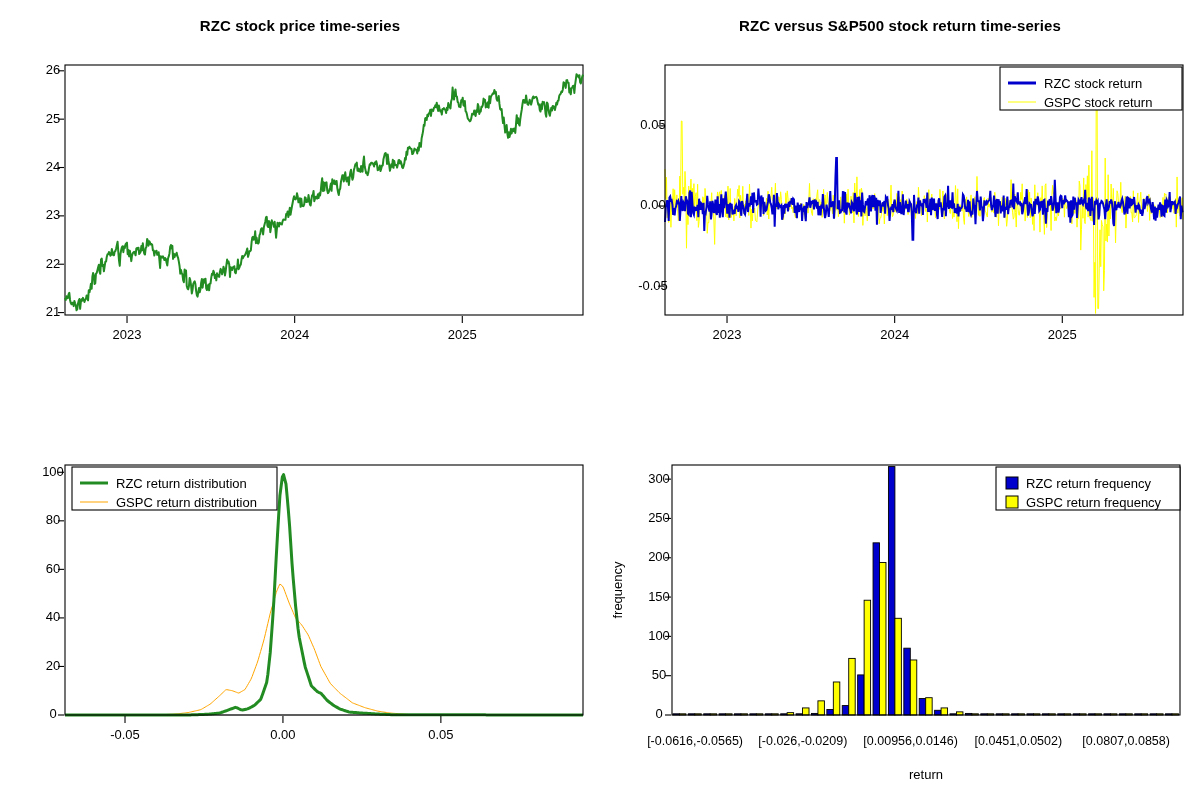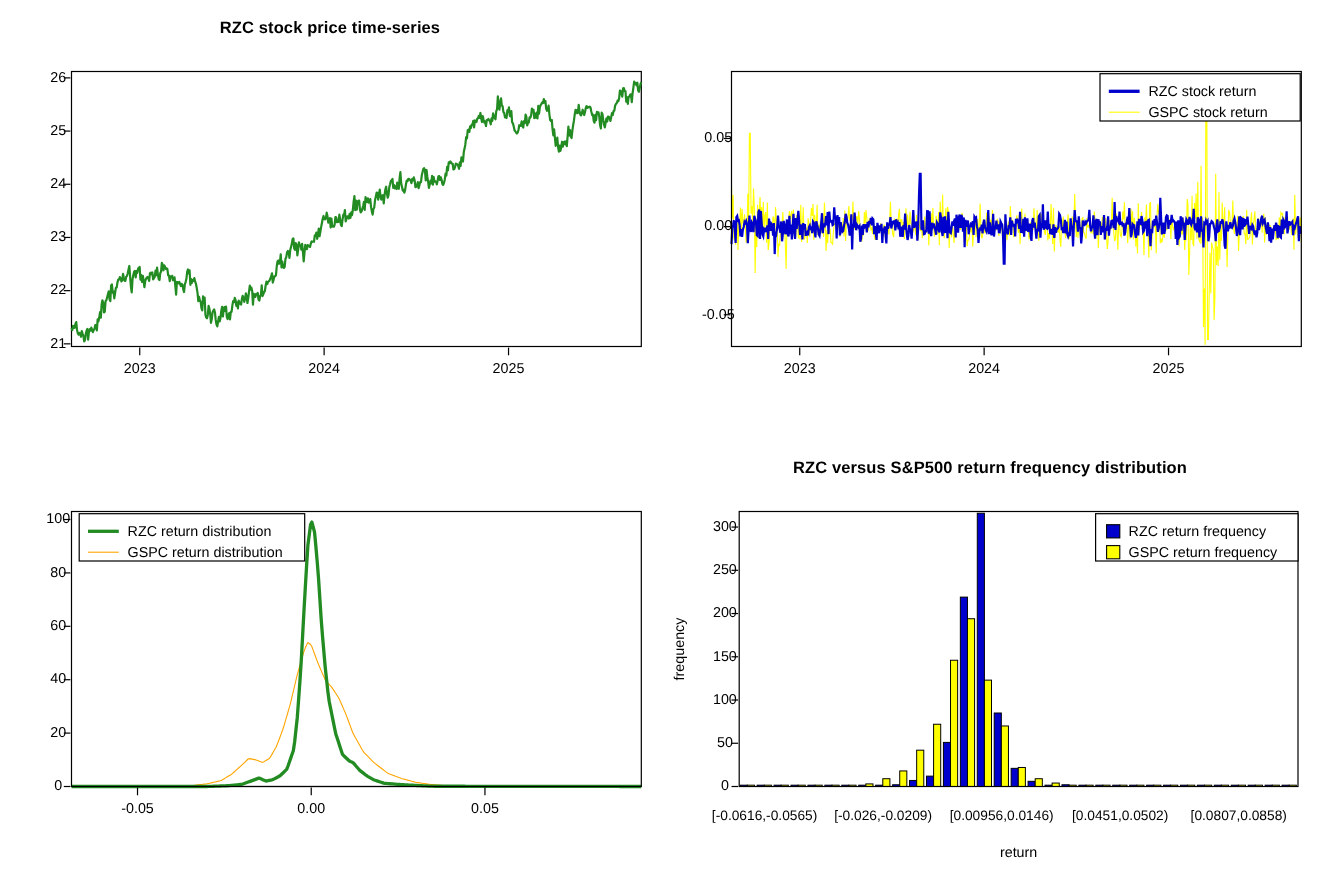--- a/index.html
+++ b/index.html
@@ -47,20 +47,21 @@
         <text x="127.02588996762088" y="339" class="xtick" text-anchor="middle">2023</text>
         <line x1="294.6634304206998" y1="316" x2="294.6634304206998" y2="323" stroke="#000" stroke-width="1.1"></line>
         <text x="294.6634304206998" y="339" class="xtick" text-anchor="middle">2024</text>
         <line x1="462.3009708737786" y1="316" x2="462.3009708737786" y2="323" stroke="#000" stroke-width="1.1"></line>
         <text x="462.3009708737786" y="339" class="xtick" text-anchor="middle">2025</text>
         <path d="M65.00,298.00 L65.72,300.02 L66.44,296.20 L67.16,298.17 L67.88,297.95 L68.60,294.23 L69.32,292.81 L70.04,299.92 L70.76,302.89 L71.48,304.28 L72.20,302.69 L72.92,302.98 L73.65,306.13 L74.37,300.92 L75.09,303.24 L75.81,305.25 L76.53,310.31 L77.25,309.25 L77.97,303.71 L78.69,300.72 L79.41,299.02 L80.13,308.85 L80.85,301.97 L81.57,299.31 L82.29,300.62 L83.01,297.85 L83.73,299.67 L84.45,302.02 L85.17,299.99 L85.89,299.02 L86.61,295.52 L87.33,295.77 L88.05,300.36 L88.77,290.37 L89.50,292.18 L90.22,288.70 L90.94,283.74 L91.66,288.74 L92.38,276.73 L93.10,273.03 L93.82,275.13 L94.54,284.04 L95.26,283.38 L95.98,273.62 L96.70,272.95 L97.42,270.20 L98.14,267.31 L98.86,264.78 L99.58,271.84 L100.30,273.81 L101.02,259.65 L101.74,258.52 L102.46,265.93 L103.18,264.89 L103.90,271.27 L104.62,266.55 L105.34,261.72 L106.07,261.55 L106.79,256.69 L107.51,254.17 L108.23,254.24 L108.95,251.93 L109.67,253.04 L110.39,255.78 L111.11,254.79 L111.83,249.01 L112.55,252.34 L113.27,255.32 L113.99,255.34 L114.71,251.60 L115.43,250.95 L116.15,248.47 L116.87,244.88 L117.59,241.80 L118.31,251.88 L119.03,260.69 L119.75,265.74 L120.47,253.97 L121.19,249.96 L121.92,247.06 L122.64,246.22 L123.36,252.24 L124.08,246.49 L124.80,248.10 L125.52,244.33 L126.24,243.40 L126.96,242.67 L127.68,254.29 L128.40,250.02 L129.12,256.29 L129.84,250.71 L130.56,255.15 L131.28,261.13 L132.00,255.60 L132.72,253.44 L133.44,252.42 L134.16,251.77 L134.88,253.08 L135.60,255.33 L136.32,248.51 L137.04,247.92 L137.76,249.43 L138.49,247.67 L139.21,254.05 L139.93,252.91 L140.65,251.79 L141.37,245.95 L142.09,250.23 L142.81,243.30 L143.53,249.62 L144.25,253.63 L144.97,254.55 L145.69,248.22 L146.41,246.96 L147.13,238.97 L147.85,240.72 L148.57,245.71 L149.29,241.25 L150.01,242.59 L150.73,244.52 L151.45,243.95 L152.17,244.62 L152.89,250.31 L153.61,250.56 L154.34,255.60 L155.06,251.26 L155.78,252.17 L156.50,250.72 L157.22,254.72 L157.94,254.54 L158.66,252.17 L159.38,259.58 L160.10,267.96 L160.82,256.18 L161.54,256.74 L162.26,257.58 L162.98,256.27 L163.70,258.03 L164.42,260.06 L165.14,258.00 L165.86,258.95 L166.58,262.83 L167.30,265.51 L168.02,258.54 L168.74,256.43 L169.46,253.44 L170.18,246.95 L170.91,244.98 L171.63,248.56 L172.35,245.85 L173.07,258.91 L173.79,253.78 L174.51,257.13 L175.23,254.38 L175.95,255.23 L176.67,252.82 L177.39,256.10 L178.11,257.95 L178.83,261.65 L179.55,265.97 L180.27,273.67 L180.99,269.87 L181.71,273.24 L182.43,274.35 L183.15,280.09 L183.87,282.18 L184.59,269.44 L185.31,275.38 L186.03,270.61 L186.76,286.02 L187.48,288.60 L188.20,289.32 L188.92,286.26 L189.64,278.09 L190.36,280.62 L191.08,285.33 L191.80,293.51 L192.52,290.11 L193.24,283.83 L193.96,282.37 L194.68,281.26 L195.40,284.02 L196.12,290.87 L196.84,295.13 L197.56,296.71 L198.28,292.24 L199.00,288.04 L199.72,292.19 L200.44,289.27 L201.16,282.63 L201.88,279.01 L202.61,287.74 L203.33,281.78 L204.05,279.15 L204.77,282.65 L205.49,278.67 L206.21,288.33 L206.93,290.08 L207.65,286.39 L208.37,284.60 L209.09,290.27 L209.81,283.78 L210.53,283.57 L211.25,277.66 L211.97,273.71 L212.69,274.66 L213.41,270.79 L214.13,272.72 L214.85,278.08 L215.57,274.97 L216.29,280.37 L217.01,273.30 L217.73,276.17 L218.45,275.13 L219.18,276.85 L219.90,271.70 L220.62,268.89 L221.34,270.95 L222.06,274.37 L222.78,271.49 L223.50,266.72 L224.22,269.37 L224.94,275.46 L225.66,271.24 L226.38,265.06 L227.10,259.61 L227.82,263.27 L228.54,261.49 L229.26,264.45 L229.98,276.97 L230.70,267.16 L231.42,267.78 L232.14,269.94 L232.86,267.25 L233.58,267.71 L234.30,266.24 L235.03,272.35 L235.75,273.27 L236.47,269.11 L237.19,268.19 L237.91,259.50 L238.63,269.14 L239.35,267.63 L240.07,265.50 L240.79,264.70 L241.51,259.53 L242.23,256.06 L242.95,258.22 L243.67,256.30 L244.39,255.64 L245.11,254.89 L245.83,253.24 L246.55,251.05 L247.27,248.45 L247.99,256.85 L248.71,254.42 L249.43,251.23 L250.15,251.13 L250.87,250.25 L251.60,242.06 L252.32,237.50 L253.04,236.84 L253.76,239.78 L254.48,238.44 L255.20,231.23 L255.92,243.15 L256.64,237.78 L257.36,242.95 L258.08,243.57 L258.80,242.62 L259.52,235.14 L260.24,233.76 L260.96,229.38 L261.68,228.19 L262.40,229.18 L263.12,234.48 L263.84,227.28 L264.56,224.51 L265.28,221.71 L266.00,217.36 L266.72,216.78 L267.45,225.80 L268.17,227.06 L268.89,221.02 L269.61,222.46 L270.33,232.19 L271.05,227.05 L271.77,220.23 L272.49,223.09 L273.21,223.05 L273.93,226.88 L274.65,221.76 L275.37,228.76 L276.09,237.63 L276.81,229.63 L277.53,222.66 L278.25,223.35 L278.97,226.53 L279.69,222.72 L280.41,223.36 L281.13,224.04 L281.85,224.50 L282.57,221.39 L283.29,219.48 L284.02,219.81 L284.74,219.65 L285.46,219.76 L286.18,213.97 L286.90,214.41 L287.62,211.47 L288.34,217.10 L289.06,213.59 L289.78,207.76 L290.50,214.72 L291.22,210.69 L291.94,206.47 L292.66,202.74 L293.38,198.83 L294.10,196.31 L294.82,199.12 L295.54,199.47 L296.26,198.47 L296.98,193.31 L297.70,196.44 L298.42,202.31 L299.14,200.55 L299.87,198.23 L300.59,206.84 L301.31,198.69 L302.03,205.86 L302.75,205.97 L303.47,206.14 L304.19,204.44 L304.91,197.27 L305.63,197.74 L306.35,202.05 L307.07,200.25 L307.79,201.60 L308.51,195.07 L309.23,199.56 L309.95,204.67 L310.67,205.50 L311.39,199.60 L312.11,195.19 L312.83,195.38 L313.55,190.94 L314.27,201.27 L314.99,198.84 L315.71,196.66 L316.44,196.64 L317.16,198.65 L317.88,194.37 L318.60,198.10 L319.32,193.14 L320.04,195.56 L320.76,190.92 L321.48,183.33 L322.20,178.25 L322.92,191.06 L323.64,182.27 L324.36,190.50 L325.08,183.09 L325.80,182.61 L326.52,182.33 L327.24,190.58 L327.96,193.13 L328.68,192.17 L329.40,189.65 L330.12,187.30 L330.84,183.61 L331.56,190.87 L332.29,179.25 L333.01,181.38 L333.73,183.72 L334.45,180.39 L335.17,184.19 L335.89,183.61 L336.61,181.02 L337.33,188.30 L338.05,192.28 L338.77,195.08 L339.49,189.95 L340.21,188.65 L340.93,182.08 L341.65,178.77 L342.37,175.16 L343.09,175.23 L343.81,181.41 L344.53,176.36 L345.25,172.35 L345.97,178.87 L346.69,181.49 L347.41,177.83 L348.13,177.31 L348.86,184.95 L349.58,177.74 L350.30,172.35 L351.02,169.76 L351.74,175.75 L352.46,179.72 L353.18,177.41 L353.90,170.11 L354.62,167.45 L355.34,164.44 L356.06,163.93 L356.78,162.67 L357.50,170.72 L358.22,168.34 L358.94,171.14 L359.66,169.39 L360.38,171.86 L361.10,166.04 L361.82,171.35 L362.54,171.68 L363.26,162.21 L363.98,156.53 L364.71,166.56 L365.43,169.71 L366.15,173.32 L366.87,172.57 L367.59,175.12 L368.31,172.65 L369.03,167.75 L369.75,164.14 L370.47,164.60 L371.19,162.64 L371.91,162.73 L372.63,163.22 L373.35,164.44 L374.07,166.52 L374.79,162.58 L375.51,164.00 L376.23,161.28 L376.95,164.06 L377.67,170.20 L378.39,169.84 L379.11,168.53 L379.83,165.59 L380.55,171.02 L381.28,168.48 L382.00,165.55 L382.72,165.51 L383.44,159.28 L384.16,156.42 L384.88,153.47 L385.60,152.95 L386.32,155.16 L387.04,163.93 L387.76,154.52 L388.48,160.68 L389.20,165.09 L389.92,170.81 L390.64,167.64 L391.36,164.24 L392.08,166.73 L392.80,159.80 L393.52,167.82 L394.24,160.92 L394.96,165.04 L395.68,164.92 L396.40,165.06 L397.13,167.62 L397.85,164.28 L398.57,160.25 L399.29,160.04 L400.01,163.55 L400.73,161.22 L401.45,163.47 L402.17,167.34 L402.89,168.08 L403.61,166.11 L404.33,163.32 L405.05,157.92 L405.77,159.64 L406.49,151.64 L407.21,154.81 L407.93,147.65 L408.65,148.60 L409.37,146.75 L410.09,147.73 L410.81,148.79 L411.53,148.88 L412.25,154.08 L412.97,153.67 L413.70,151.65 L414.42,148.64 L415.14,149.52 L415.86,149.51 L416.58,150.83 L417.30,153.47 L418.02,147.57 L418.74,150.73 L419.46,142.96 L420.18,145.51 L420.90,146.81 L421.62,138.26 L422.34,135.07 L423.06,131.10 L423.78,124.75 L424.50,125.70 L425.22,118.38 L425.94,117.94 L426.66,119.99 L427.38,114.82 L428.10,116.31 L428.82,113.45 L429.55,113.04 L430.27,109.83 L430.99,115.90 L431.71,109.52 L432.43,110.08 L433.15,110.93 L433.87,107.90 L434.59,107.46 L435.31,105.29 L436.03,107.22 L436.75,102.71 L437.47,107.67 L438.19,110.94 L438.91,105.60 L439.63,108.95 L440.35,111.50 L441.07,110.44 L441.79,114.54 L442.51,109.10 L443.23,109.29 L443.95,108.15 L444.67,109.39 L445.39,109.80 L446.12,113.07 L446.84,107.68 L447.56,109.98 L448.28,103.07 L449.00,105.58 L449.72,107.31 L450.44,108.40 L451.16,101.07 L451.88,99.22 L452.60,87.56 L453.32,95.71 L454.04,99.63 L454.76,93.28 L455.48,89.40 L456.20,96.05 L456.92,96.51 L457.64,101.95 L458.36,102.60 L459.08,106.71 L459.80,106.67 L460.52,107.21 L461.24,100.21 L461.97,101.51 L462.69,97.67 L463.41,104.99 L464.13,105.85 L464.85,101.07 L465.57,111.14 L466.29,112.10 L467.01,114.87 L467.73,118.38 L468.45,119.29 L469.17,120.45 L469.89,121.34 L470.61,120.49 L471.33,118.15 L472.05,113.85 L472.77,114.51 L473.49,114.38 L474.21,110.41 L474.93,114.55 L475.65,115.98 L476.37,110.17 L477.09,112.03 L477.82,104.10 L478.54,106.28 L479.26,113.95 L479.98,111.65 L480.70,111.48 L481.42,106.68 L482.14,106.91 L482.86,104.95 L483.58,98.62 L484.30,101.39 L485.02,99.86 L485.74,107.38 L486.46,103.52 L487.18,106.90 L487.90,102.30 L488.62,107.66 L489.34,96.18 L490.06,103.27 L490.78,97.36 L491.50,95.49 L492.22,94.46 L492.94,93.19 L493.66,93.79 L494.39,90.04 L495.11,93.25 L495.83,91.86 L496.55,98.94 L497.27,100.71 L497.99,99.64 L498.71,96.01 L499.43,103.70 L500.15,109.13 L500.87,109.94 L501.59,108.94 L502.31,117.14 L503.03,123.11 L503.75,117.58 L504.47,125.31 L505.19,132.54 L505.91,130.21 L506.63,125.09 L507.35,133.65 L508.07,137.77 L508.79,132.29 L509.51,137.11 L510.24,133.67 L510.96,128.84 L511.68,133.39 L512.40,129.91 L513.12,128.69 L513.84,131.17 L514.56,128.43 L515.28,132.89 L516.00,124.27 L516.72,115.18 L517.44,123.10 L518.16,118.18 L518.88,124.11 L519.60,125.54 L520.32,118.76 L521.04,113.88 L521.76,109.68 L522.48,104.06 L523.20,99.89 L523.92,99.98 L524.64,102.85 L525.36,102.69 L526.08,95.41 L526.81,100.60 L527.53,104.19 L528.25,104.88 L528.97,102.87 L529.69,99.76 L530.41,102.51 L531.13,104.61 L531.85,101.75 L532.57,98.01 L533.29,96.43 L534.01,98.13 L534.73,97.30 L535.45,97.37 L536.17,96.91 L536.89,97.95 L537.61,101.55 L538.33,104.65 L539.05,104.26 L539.77,110.04 L540.49,111.54 L541.21,104.36 L541.93,109.24 L542.66,101.64 L543.38,102.85 L544.10,102.16 L544.82,106.25 L545.54,113.75 L546.26,116.82 L546.98,102.43 L547.70,103.76 L548.42,109.26 L549.14,113.39 L549.86,115.76 L550.58,111.38 L551.30,107.71 L552.02,110.48 L552.74,105.90 L553.46,106.10 L554.18,107.41 L554.90,109.98 L555.62,106.61 L556.34,102.78 L557.06,104.53 L557.78,100.98 L558.50,100.60 L559.23,95.88 L559.95,94.44 L560.67,93.84 L561.39,91.55 L562.11,91.96 L562.83,89.43 L563.55,82.26 L564.27,82.73 L564.99,85.29 L565.71,87.88 L566.43,80.25 L567.15,80.13 L567.87,82.78 L568.59,82.74 L569.31,92.50 L570.03,88.47 L570.75,94.34 L571.47,88.09 L572.19,87.83 L572.91,85.96 L573.63,85.84 L574.35,92.95 L575.08,84.91 L575.80,79.63 L576.52,74.14 L577.24,76.10 L577.96,75.39 L578.68,77.54 L579.40,75.18 L580.12,82.20 L580.84,83.41 L581.56,80.05 L582.28,76.54 L583.00,74.67 " fill="none" stroke="#228B22" stroke-width="2" stroke-linejoin="round"></path>
       </svg>
   </div>
 
   <div class="panel p-tr">
+    <div class="ptitle">RZC versus S&amp;P500 stock return time-series</div>
     <svg class="plotsvg" id="svg-tr" width="600" height="400">
         <path d="M65.00,169.05 L65.74,198.71 L66.48,177.34 L67.22,217.81 L67.96,210.51 L68.71,222.49 L69.45,214.98 L70.19,202.12 L70.93,227.27 L71.67,201.83 L72.41,205.55 L73.15,188.76 L73.89,209.59 L74.63,189.71 L75.37,202.64 L76.12,205.81 L76.86,194.86 L77.60,208.36 L78.34,220.64 L79.08,215.52 L79.82,176.13 L80.56,203.47 L81.30,121.09 L82.04,121.09 L82.79,194.32 L83.53,187.33 L84.27,201.63 L85.01,171.42 L85.75,188.95 L86.49,248.21 L87.23,202.09 L87.97,224.63 L88.71,186.10 L89.45,203.10 L90.20,193.08 L90.94,179.08 L91.68,198.22 L92.42,188.33 L93.16,210.06 L93.90,183.67 L94.64,208.01 L95.38,196.24 L96.12,192.69 L96.87,220.70 L97.61,184.18 L98.35,227.37 L99.09,221.56 L99.83,206.94 L100.57,201.38 L101.31,208.97 L102.05,207.81 L102.79,196.73 L103.54,199.07 L104.28,218.73 L105.02,188.41 L105.76,199.98 L106.50,204.34 L107.24,233.30 L107.98,222.17 L108.72,222.88 L109.46,210.82 L110.20,203.29 L110.95,203.60 L111.69,192.69 L112.43,212.42 L113.17,204.64 L113.91,221.04 L114.65,244.38 L115.39,207.36 L116.13,207.95 L116.87,200.80 L117.62,191.95 L118.36,198.98 L119.10,194.85 L119.84,191.68 L120.58,212.22 L121.32,190.43 L122.06,211.58 L122.80,199.33 L123.54,215.18 L124.28,195.54 L125.03,199.31 L125.77,216.89 L126.51,195.90 L127.25,217.71 L127.99,186.09 L128.73,219.94 L129.47,208.28 L130.21,188.44 L130.95,217.73 L131.70,215.93 L132.44,206.57 L133.18,208.08 L133.92,220.92 L134.66,198.49 L135.40,203.55 L136.14,215.71 L136.88,200.94 L137.62,189.21 L138.36,196.38 L139.11,185.47 L139.85,217.96 L140.59,195.28 L141.33,204.74 L142.07,206.08 L142.81,186.26 L143.55,213.82 L144.29,204.22 L145.03,210.72 L145.78,200.78 L146.52,210.47 L147.26,211.45 L148.00,194.01 L148.74,215.46 L149.48,184.20 L150.22,201.87 L150.96,228.07 L151.70,209.25 L152.44,221.01 L153.19,202.43 L153.93,212.32 L154.67,208.08 L155.41,220.54 L156.15,220.77 L156.89,221.92 L157.63,211.03 L158.37,204.82 L159.11,202.98 L159.86,203.71 L160.60,198.90 L161.34,203.84 L162.08,206.96 L162.82,203.75 L163.56,215.42 L164.30,205.13 L165.04,204.88 L165.78,211.01 L166.53,198.20 L167.27,214.92 L168.01,191.30 L168.75,219.06 L169.49,197.17 L170.23,202.52 L170.97,196.99 L171.71,187.31 L172.45,199.84 L173.19,201.06 L173.94,199.74 L174.68,200.21 L175.42,183.22 L176.16,208.72 L176.90,202.92 L177.64,208.97 L178.38,196.89 L179.12,197.20 L179.86,204.09 L180.61,191.79 L181.35,199.63 L182.09,214.05 L182.83,211.42 L183.57,219.55 L184.31,205.06 L185.05,214.06 L185.79,192.81 L186.53,203.36 L187.27,190.87 L188.02,198.24 L188.76,210.22 L189.50,208.58 L190.24,198.58 L190.98,200.43 L191.72,208.62 L192.46,207.24 L193.20,212.68 L193.94,202.68 L194.69,213.66 L195.43,217.94 L196.17,215.24 L196.91,216.35 L197.65,206.34 L198.39,209.35 L199.13,210.76 L199.87,211.38 L200.61,203.03 L201.35,208.84 L202.10,206.78 L202.84,214.86 L203.58,204.29 L204.32,205.94 L205.06,218.61 L205.80,217.82 L206.54,208.43 L207.28,202.76 L208.02,213.15 L208.77,201.18 L209.51,183.41 L210.25,203.86 L210.99,208.26 L211.73,213.46 L212.47,215.49 L213.21,198.69 L213.95,207.55 L214.69,207.30 L215.43,198.66 L216.18,205.54 L216.92,195.13 L217.66,189.76 L218.40,208.52 L219.14,199.88 L219.88,199.80 L220.62,210.66 L221.36,201.97 L222.10,217.34 L222.85,207.03 L223.59,189.32 L224.33,206.56 L225.07,195.01 L225.81,207.76 L226.55,204.42 L227.29,192.40 L228.03,203.26 L228.77,203.54 L229.52,211.68 L230.26,209.84 L231.00,206.22 L231.74,206.22 L232.48,213.74 L233.22,195.19 L233.96,205.59 L234.70,218.22 L235.44,201.18 L236.18,206.91 L236.93,210.19 L237.67,202.29 L238.41,216.63 L239.15,210.50 L239.89,210.05 L240.63,196.89 L241.37,209.82 L242.11,211.73 L242.85,198.90 L243.60,195.48 L244.34,223.20 L245.08,204.74 L245.82,209.64 L246.56,193.92 L247.30,208.34 L248.04,189.21 L248.78,206.67 L249.52,215.13 L250.26,209.30 L251.01,196.18 L251.75,201.96 L252.49,212.98 L253.23,192.50 L253.97,222.89 L254.71,183.12 L255.45,202.74 L256.19,205.90 L256.93,176.83 L257.68,211.14 L258.42,216.48 L259.16,199.08 L259.90,189.39 L260.64,212.17 L261.38,188.16 L262.12,191.89 L262.86,225.39 L263.60,207.00 L264.34,207.22 L265.09,215.84 L265.83,205.15 L266.57,210.37 L267.31,220.88 L268.05,207.52 L268.79,205.84 L269.53,199.12 L270.27,207.46 L271.01,195.99 L271.76,208.50 L272.50,203.82 L273.24,209.08 L273.98,196.24 L274.72,193.63 L275.46,203.29 L276.20,199.21 L276.94,220.14 L277.68,211.03 L278.42,201.83 L279.17,223.80 L279.91,218.51 L280.65,218.02 L281.39,214.24 L282.13,202.99 L282.87,211.35 L283.61,204.86 L284.35,223.96 L285.09,208.02 L285.84,205.30 L286.58,199.34 L287.32,215.62 L288.06,199.71 L288.80,199.52 L289.54,216.05 L290.28,204.35 L291.02,185.12 L291.76,209.54 L292.51,216.63 L293.25,214.75 L293.99,199.40 L294.73,212.01 L295.47,206.93 L296.21,212.31 L296.95,193.44 L297.69,205.22 L298.43,203.68 L299.17,196.79 L299.92,203.62 L300.66,199.61 L301.40,213.33 L302.14,191.04 L302.88,201.86 L303.62,204.11 L304.36,209.43 L305.10,205.80 L305.84,209.28 L306.59,198.95 L307.33,201.35 L308.07,214.55 L308.81,201.67 L309.55,209.21 L310.29,201.87 L311.03,212.14 L311.77,218.87 L312.51,222.51 L313.25,205.20 L314.00,195.76 L314.74,209.10 L315.48,218.46 L316.22,205.02 L316.96,201.41 L317.70,214.16 L318.44,187.32 L319.18,200.34 L319.92,204.97 L320.67,199.82 L321.41,215.61 L322.15,207.12 L322.89,207.08 L323.63,202.97 L324.37,195.67 L325.11,204.66 L325.85,211.58 L326.59,195.33 L327.33,222.04 L328.08,202.72 L328.82,189.65 L329.56,209.22 L330.30,207.80 L331.04,209.93 L331.78,194.08 L332.52,210.45 L333.26,207.63 L334.00,199.88 L334.75,207.17 L335.49,217.64 L336.23,212.87 L336.97,202.70 L337.71,203.75 L338.45,204.79 L339.19,209.32 L339.93,189.38 L340.67,200.23 L341.41,206.74 L342.16,213.47 L342.90,190.99 L343.64,209.19 L344.38,218.82 L345.12,211.29 L345.86,194.37 L346.60,195.19 L347.34,207.15 L348.08,204.30 L348.83,204.94 L349.57,211.37 L350.31,213.53 L351.05,202.53 L351.79,199.23 L352.53,218.52 L353.27,211.80 L354.01,217.08 L354.75,208.49 L355.49,185.56 L356.24,200.93 L356.98,221.71 L357.72,188.83 L358.46,228.61 L359.20,209.50 L359.94,204.57 L360.68,208.32 L361.42,210.73 L362.16,210.94 L362.91,205.76 L363.65,218.89 L364.39,224.38 L365.13,199.04 L365.87,207.68 L366.61,196.83 L367.35,209.40 L368.09,210.98 L368.83,216.49 L369.58,204.95 L370.32,201.86 L371.06,194.90 L371.80,217.43 L372.54,208.16 L373.28,205.59 L374.02,202.67 L374.76,196.79 L375.50,212.38 L376.24,204.53 L376.99,176.45 L377.73,202.35 L378.47,215.34 L379.21,201.77 L379.95,216.38 L380.69,203.89 L381.43,198.31 L382.17,213.97 L382.91,219.34 L383.66,199.26 L384.40,197.49 L385.14,211.18 L385.88,211.81 L386.62,215.33 L387.36,217.04 L388.10,198.17 L388.84,206.83 L389.58,204.32 L390.32,207.71 L391.07,197.39 L391.81,212.17 L392.55,210.64 L393.29,208.88 L394.03,213.18 L394.77,192.27 L395.51,200.28 L396.25,217.29 L396.99,208.07 L397.74,199.77 L398.48,225.69 L399.22,207.42 L399.96,203.61 L400.70,203.40 L401.44,206.31 L402.18,197.31 L402.92,199.38 L403.66,200.06 L404.40,217.70 L405.15,198.29 L405.89,213.85 L406.63,226.29 L407.37,218.98 L408.11,199.58 L408.85,209.06 L409.59,208.90 L410.33,205.30 L411.07,179.70 L411.82,204.59 L412.56,212.16 L413.30,219.18 L414.04,216.88 L414.78,194.05 L415.52,212.58 L416.26,227.08 L417.00,200.05 L417.74,204.02 L418.48,213.77 L419.23,215.25 L419.97,210.03 L420.71,192.31 L421.45,199.48 L422.19,183.82 L422.93,209.41 L423.67,204.45 L424.41,203.32 L425.15,221.07 L425.90,206.52 L426.64,198.94 L427.38,217.50 L428.12,189.86 L428.86,204.56 L429.60,192.07 L430.34,217.82 L431.08,197.94 L431.82,203.94 L432.57,224.40 L433.31,204.09 L434.05,230.47 L434.79,184.79 L435.53,211.66 L436.27,201.39 L437.01,205.28 L437.75,192.72 L438.49,207.99 L439.23,206.87 L439.98,232.11 L440.72,197.66 L441.46,204.30 L442.20,185.92 L442.94,208.10 L443.68,213.14 L444.42,234.38 L445.16,185.36 L445.90,183.74 L446.65,227.54 L447.39,213.73 L448.13,205.06 L448.87,206.32 L449.61,205.88 L450.35,204.85 L451.09,230.53 L451.83,196.68 L452.57,185.30 L453.31,193.79 L454.06,192.16 L454.80,221.05 L455.54,216.96 L456.28,220.63 L457.02,215.81 L457.76,210.45 L458.50,216.01 L459.24,201.07 L459.98,207.87 L460.73,208.69 L461.47,206.67 L462.21,198.15 L462.95,203.66 L463.69,199.27 L464.43,217.20 L465.17,196.82 L465.91,204.60 L466.65,208.60 L467.39,206.93 L468.14,203.82 L468.88,206.31 L469.62,206.59 L470.36,215.24 L471.10,209.87 L471.84,223.91 L472.58,212.37 L473.32,213.67 L474.06,207.80 L474.81,213.39 L475.55,197.97 L476.29,201.61 L477.03,227.17 L477.77,205.07 L478.51,218.50 L479.25,181.02 L479.99,186.02 L480.73,250.09 L481.47,229.75 L482.22,200.32 L482.96,218.28 L483.70,177.92 L484.44,221.39 L485.18,223.63 L485.92,184.58 L486.66,198.95 L487.40,175.84 L488.14,217.08 L488.89,165.26 L489.63,216.02 L490.37,219.36 L491.11,220.66 L491.85,150.72 L492.59,221.22 L493.33,197.71 L494.07,297.37 L494.81,262.31 L495.56,313.40 L496.30,68.21 L497.04,68.21 L497.78,308.59 L498.52,308.59 L499.26,268.26 L500.00,229.79 L500.74,266.70 L501.48,220.43 L502.22,224.63 L502.97,226.76 L503.71,290.78 L504.45,270.77 L505.19,158.05 L505.93,240.99 L506.67,224.09 L507.41,242.09 L508.15,174.72 L508.89,236.04 L509.64,208.90 L510.38,218.82 L511.12,184.00 L511.86,207.32 L512.60,205.99 L513.34,188.42 L514.08,224.84 L514.82,209.05 L515.56,242.84 L516.30,211.16 L517.05,190.80 L517.79,193.59 L518.53,202.16 L519.27,206.86 L520.01,205.50 L520.75,182.29 L521.49,208.26 L522.23,212.61 L522.97,201.17 L523.72,206.80 L524.46,206.50 L525.20,196.26 L525.94,228.09 L526.68,211.48 L527.42,208.86 L528.16,205.07 L528.90,205.47 L529.64,198.46 L530.38,196.55 L531.13,212.68 L531.87,212.65 L532.61,221.90 L533.35,190.77 L534.09,217.70 L534.83,217.59 L535.57,216.43 L536.31,214.68 L537.05,200.05 L537.80,192.97 L538.54,222.36 L539.28,204.11 L540.02,199.84 L540.76,192.14 L541.50,208.37 L542.24,208.21 L542.98,212.69 L543.72,198.13 L544.46,201.00 L545.21,202.20 L545.95,203.78 L546.69,198.18 L547.43,211.54 L548.17,198.92 L548.91,194.41 L549.65,220.44 L550.39,197.84 L551.13,213.62 L551.88,206.74 L552.62,203.52 L553.36,204.22 L554.10,205.10 L554.84,205.43 L555.58,214.79 L556.32,213.70 L557.06,209.74 L557.80,206.40 L558.55,205.32 L559.29,208.46 L560.03,217.62 L560.77,217.08 L561.51,216.13 L562.25,216.82 L562.99,197.46 L563.73,211.73 L564.47,193.26 L565.21,194.67 L565.96,193.96 L566.70,208.27 L567.44,213.02 L568.18,197.51 L568.92,197.10 L569.66,206.23 L570.40,196.75 L571.14,205.09 L571.88,208.92 L572.63,203.62 L573.37,204.79 L574.11,213.27 L574.85,202.61 L575.59,198.54 L576.33,227.13 L577.07,176.95 L577.81,213.15 L578.55,205.91 L579.29,198.12 L580.04,216.04 L580.78,198.31 L581.52,210.36 L582.26,197.68 L583.00,219.76 " fill="none" stroke="#FFFF00" stroke-width="1"></path>
         <path d="M65.00,221.95 L65.74,207.33 L66.48,204.33 L67.22,200.23 L67.96,206.65 L68.71,220.86 L69.45,197.45 L70.19,196.33 L70.93,200.58 L71.67,200.15 L72.41,204.65 L73.15,214.96 L73.89,208.20 L74.63,215.37 L75.37,208.49 L76.12,206.36 L76.86,201.65 L77.60,202.66 L78.34,200.87 L79.08,203.50 L79.82,221.02 L80.56,208.88 L81.30,196.01 L82.04,209.11 L82.79,210.85 L83.53,202.33 L84.27,203.79 L85.01,211.09 L85.75,196.22 L86.49,199.07 L87.23,201.11 L87.97,213.70 L88.71,214.49 L89.45,192.99 L90.20,190.49 L90.94,217.24 L91.68,191.91 L92.42,202.48 L93.16,213.13 L93.90,214.90 L94.64,208.25 L95.38,209.32 L96.12,207.02 L96.87,210.92 L97.61,204.79 L98.35,217.12 L99.09,198.69 L99.83,206.36 L100.57,209.77 L101.31,203.56 L102.05,204.70 L102.79,214.27 L103.54,202.76 L104.28,230.99 L105.02,210.96 L105.76,212.48 L106.50,206.78 L107.24,195.90 L107.98,204.44 L108.72,207.97 L109.46,211.61 L110.20,201.32 L110.95,219.34 L111.69,212.79 L112.43,200.84 L113.17,204.57 L113.91,212.92 L114.65,209.92 L115.39,199.49 L116.13,212.79 L116.87,214.98 L117.62,196.28 L118.36,212.97 L119.10,204.06 L119.84,217.69 L120.58,206.85 L121.32,194.38 L122.06,209.88 L122.80,217.14 L123.54,198.22 L124.28,208.08 L125.03,199.40 L125.77,191.64 L126.51,201.55 L127.25,213.59 L127.99,206.55 L128.73,204.25 L129.47,217.69 L130.21,202.77 L130.95,208.27 L131.70,203.72 L132.44,214.38 L133.18,211.72 L133.92,210.73 L134.66,214.00 L135.40,206.42 L136.14,205.03 L136.88,209.02 L137.62,205.90 L138.36,212.00 L139.11,201.34 L139.85,202.45 L140.59,210.15 L141.33,215.80 L142.07,201.09 L142.81,204.39 L143.55,207.34 L144.29,213.03 L145.03,214.33 L145.78,208.75 L146.52,203.21 L147.26,193.81 L148.00,212.06 L148.74,202.98 L149.48,206.57 L150.22,203.51 L150.96,196.36 L151.70,204.84 L152.44,192.85 L153.19,212.87 L153.93,192.42 L154.67,201.52 L155.41,201.26 L156.15,200.98 L156.89,204.64 L157.63,204.08 L158.37,188.47 L159.11,198.57 L159.86,196.61 L160.60,216.82 L161.34,195.45 L162.08,203.60 L162.82,197.24 L163.56,214.08 L164.30,201.91 L165.04,207.22 L165.78,210.67 L166.53,209.90 L167.27,205.19 L168.01,201.63 L168.75,194.43 L169.49,196.64 L170.23,202.65 L170.97,204.02 L171.71,207.94 L172.45,214.26 L173.19,207.72 L173.94,194.88 L174.68,226.81 L175.42,203.44 L176.16,206.83 L176.90,193.16 L177.64,202.20 L178.38,209.31 L179.12,204.44 L179.86,205.72 L180.61,206.90 L181.35,205.73 L182.09,219.72 L182.83,216.58 L183.57,205.13 L184.31,213.60 L185.05,203.75 L185.79,206.99 L186.53,206.31 L187.27,203.86 L188.02,211.33 L188.76,201.75 L189.50,206.80 L190.24,200.85 L190.98,203.35 L191.72,198.04 L192.46,204.97 L193.20,198.57 L193.94,199.44 L194.69,212.85 L195.43,205.57 L196.17,212.46 L196.91,218.13 L197.65,202.56 L198.39,207.89 L199.13,212.00 L199.87,204.79 L200.61,210.06 L201.35,203.49 L202.10,220.85 L202.84,207.90 L203.58,209.44 L204.32,205.87 L205.06,213.29 L205.80,221.28 L206.54,202.16 L207.28,208.05 L208.02,204.54 L208.77,203.70 L209.51,197.35 L210.25,207.75 L210.99,204.16 L211.73,201.00 L212.47,203.75 L213.21,200.24 L213.95,209.53 L214.69,199.30 L215.43,204.17 L216.18,202.67 L216.92,208.51 L217.66,201.92 L218.40,215.25 L219.14,209.70 L219.88,206.04 L220.62,215.47 L221.36,204.56 L222.10,208.65 L222.85,194.11 L223.59,204.84 L224.33,212.59 L225.07,218.16 L225.81,214.15 L226.55,204.59 L227.29,208.87 L228.03,210.39 L228.77,216.99 L229.52,204.84 L230.26,190.99 L231.00,207.07 L231.74,201.70 L232.48,206.51 L233.22,201.18 L233.96,218.76 L234.70,207.09 L235.44,177.76 L236.18,157.95 L236.93,157.95 L237.67,208.04 L238.41,208.44 L239.15,200.34 L239.89,212.88 L240.63,212.57 L241.37,210.18 L242.11,210.13 L242.85,192.05 L243.60,192.12 L244.34,212.35 L245.08,192.08 L245.82,211.76 L246.56,214.60 L247.30,202.51 L248.04,205.42 L248.78,203.05 L249.52,206.70 L250.26,209.28 L251.01,213.36 L251.75,202.19 L252.49,203.47 L253.23,208.74 L253.97,211.22 L254.71,193.02 L255.45,197.91 L256.19,210.45 L256.93,214.53 L257.68,197.02 L258.42,211.94 L259.16,196.60 L259.90,211.82 L260.64,200.29 L261.38,216.46 L262.12,192.47 L262.86,204.17 L263.60,211.32 L264.34,211.96 L265.09,206.80 L265.83,201.17 L266.57,205.38 L267.31,201.13 L268.05,198.61 L268.79,215.85 L269.53,195.20 L270.27,201.56 L271.01,211.49 L271.76,197.23 L272.50,195.09 L273.24,207.17 L273.98,195.35 L274.72,197.63 L275.46,210.70 L276.20,197.82 L276.94,224.80 L277.68,199.84 L278.42,206.14 L279.17,202.25 L279.91,200.54 L280.65,212.98 L281.39,206.42 L282.13,204.62 L282.87,202.43 L283.61,206.70 L284.35,200.99 L285.09,213.59 L285.84,196.94 L286.58,198.18 L287.32,197.58 L288.06,205.62 L288.80,208.57 L289.54,220.88 L290.28,210.71 L291.02,207.98 L291.76,208.62 L292.51,204.17 L293.25,212.15 L293.99,202.72 L294.73,199.70 L295.47,206.65 L296.21,209.20 L296.95,210.81 L297.69,207.32 L298.43,190.87 L299.17,212.93 L299.92,202.04 L300.66,209.77 L301.40,213.99 L302.14,209.59 L302.88,194.34 L303.62,215.07 L304.36,207.32 L305.10,207.38 L305.84,200.52 L306.59,208.50 L307.33,203.99 L308.07,211.22 L308.81,211.28 L309.55,201.39 L310.29,202.99 L311.03,204.06 L311.77,211.97 L312.51,239.68 L313.25,239.68 L314.00,194.90 L314.74,209.46 L315.48,211.03 L316.22,213.08 L316.96,205.86 L317.70,206.21 L318.44,197.50 L319.18,213.59 L319.92,200.55 L320.67,204.23 L321.41,205.22 L322.15,203.46 L322.89,214.92 L323.63,198.93 L324.37,201.64 L325.11,200.36 L325.85,202.45 L326.59,207.98 L327.33,192.59 L328.08,210.89 L328.82,210.88 L329.56,211.11 L330.30,198.84 L331.04,215.15 L331.78,197.50 L332.52,209.60 L333.26,207.15 L334.00,198.54 L334.75,210.91 L335.49,207.07 L336.23,203.23 L336.97,214.97 L337.71,218.96 L338.45,200.67 L339.19,198.24 L339.93,206.91 L340.67,202.34 L341.41,208.93 L342.16,216.95 L342.90,208.12 L343.64,210.51 L344.38,196.76 L345.12,195.60 L345.86,216.12 L346.60,202.92 L347.34,207.06 L348.08,185.67 L348.83,208.91 L349.57,204.83 L350.31,200.43 L351.05,207.10 L351.79,207.63 L352.53,192.28 L353.27,208.25 L354.01,203.40 L354.75,212.99 L355.49,208.08 L356.24,210.71 L356.98,213.48 L357.72,203.84 L358.46,216.39 L359.20,206.52 L359.94,211.63 L360.68,208.56 L361.42,207.99 L362.16,206.48 L362.91,194.41 L363.65,195.61 L364.39,199.86 L365.13,207.97 L365.87,207.64 L366.61,211.90 L367.35,207.21 L368.09,199.93 L368.83,212.20 L369.58,201.38 L370.32,212.88 L371.06,215.07 L371.80,212.94 L372.54,214.55 L373.28,198.45 L374.02,205.24 L374.76,206.37 L375.50,224.12 L376.24,204.55 L376.99,190.93 L377.73,200.50 L378.47,201.21 L379.21,201.24 L379.95,210.54 L380.69,196.55 L381.43,206.72 L382.17,207.32 L382.91,221.21 L383.66,212.83 L384.40,200.41 L385.14,204.65 L385.88,204.70 L386.62,201.76 L387.36,203.05 L388.10,201.32 L388.84,200.59 L389.58,199.94 L390.32,190.73 L391.07,204.85 L391.81,210.22 L392.55,207.29 L393.29,205.02 L394.03,195.65 L394.77,207.72 L395.51,216.97 L396.25,200.84 L396.99,199.11 L397.74,213.73 L398.48,199.32 L399.22,202.88 L399.96,201.22 L400.70,213.52 L401.44,205.54 L402.18,211.24 L402.92,206.31 L403.66,195.54 L404.40,217.61 L405.15,207.10 L405.89,209.84 L406.63,205.69 L407.37,196.57 L408.11,214.24 L408.85,206.15 L409.59,207.90 L410.33,200.86 L411.07,200.57 L411.82,202.97 L412.56,207.29 L413.30,183.65 L414.04,209.10 L414.78,196.31 L415.52,199.45 L416.26,200.51 L417.00,202.03 L417.74,192.43 L418.48,203.49 L419.23,203.71 L419.97,201.44 L420.71,205.97 L421.45,202.80 L422.19,214.14 L422.93,211.25 L423.67,204.06 L424.41,201.12 L425.15,197.07 L425.90,204.22 L426.64,189.12 L427.38,204.61 L428.12,215.63 L428.86,212.68 L429.60,203.79 L430.34,204.79 L431.08,204.87 L431.82,211.76 L432.57,216.23 L433.31,212.19 L434.05,201.30 L434.79,213.96 L435.53,198.84 L436.27,203.13 L437.01,203.61 L437.75,196.40 L438.49,200.38 L439.23,210.89 L439.98,209.70 L440.72,201.43 L441.46,207.75 L442.20,200.83 L442.94,214.75 L443.68,200.28 L444.42,199.83 L445.16,211.49 L445.90,223.73 L446.65,208.12 L447.39,212.02 L448.13,200.58 L448.87,205.52 L449.61,199.12 L450.35,204.83 L451.09,196.04 L451.83,202.38 L452.57,210.72 L453.31,207.88 L454.06,202.42 L454.80,179.77 L455.54,198.12 L456.28,213.11 L457.02,203.34 L457.76,203.22 L458.50,212.62 L459.24,208.34 L459.98,197.37 L460.73,195.79 L461.47,196.24 L462.21,208.15 L462.95,200.00 L463.69,204.15 L464.43,201.64 L465.17,195.44 L465.91,200.98 L466.65,200.32 L467.39,201.16 L468.14,203.09 L468.88,217.19 L469.62,201.31 L470.36,222.68 L471.10,200.29 L471.84,216.09 L472.58,214.79 L473.32,196.53 L474.06,209.62 L474.81,197.71 L475.55,204.62 L476.29,202.30 L477.03,218.06 L477.77,205.93 L478.51,199.51 L479.25,200.88 L479.99,204.43 L480.73,200.84 L481.47,197.25 L482.22,203.15 L482.96,204.46 L483.70,201.24 L484.44,203.07 L485.18,189.79 L485.92,206.88 L486.66,209.16 L487.40,202.96 L488.14,211.20 L488.89,197.56 L489.63,199.45 L490.37,215.88 L491.11,205.49 L491.85,196.74 L492.59,210.44 L493.33,208.63 L494.07,224.86 L494.81,202.63 L495.56,203.35 L496.30,200.47 L497.04,202.72 L497.78,201.28 L498.52,219.38 L499.26,215.26 L500.00,203.56 L500.74,203.36 L501.48,201.03 L502.22,201.65 L502.97,203.35 L503.71,206.81 L504.45,209.46 L505.19,219.17 L505.93,205.32 L506.67,199.37 L507.41,210.37 L508.15,209.78 L508.89,207.40 L509.64,201.04 L510.38,203.39 L511.12,199.48 L511.86,201.88 L512.60,209.03 L513.34,223.24 L514.08,226.02 L514.82,201.17 L515.56,207.14 L516.30,210.17 L517.05,205.93 L517.79,206.50 L518.53,202.01 L519.27,206.32 L520.01,207.12 L520.75,205.31 L521.49,200.72 L522.23,198.56 L522.97,202.23 L523.72,207.51 L524.46,214.42 L525.20,211.72 L525.94,205.28 L526.68,196.59 L527.42,213.83 L528.16,197.91 L528.90,198.54 L529.64,208.47 L530.38,198.24 L531.13,206.17 L531.87,199.16 L532.61,203.71 L533.35,202.86 L534.09,196.98 L534.83,204.66 L535.57,212.72 L536.31,205.43 L537.05,207.43 L537.80,208.26 L538.54,204.51 L539.28,205.87 L540.02,211.00 L540.76,213.62 L541.50,209.52 L542.24,215.80 L542.98,211.82 L543.72,199.00 L544.46,208.98 L545.21,205.93 L545.95,203.61 L546.69,198.13 L547.43,196.14 L548.17,202.71 L548.91,200.97 L549.65,199.88 L550.39,205.33 L551.13,209.21 L551.88,212.42 L552.62,202.12 L553.36,208.25 L554.10,219.36 L554.84,206.48 L555.58,220.62 L556.32,207.71 L557.06,217.58 L557.80,210.90 L558.55,204.74 L559.29,209.88 L560.03,202.46 L560.77,205.74 L561.51,216.57 L562.25,205.67 L562.99,206.05 L563.73,215.27 L564.47,215.94 L565.21,199.65 L565.96,212.59 L566.70,199.77 L567.44,201.29 L568.18,206.29 L568.92,204.93 L569.66,192.14 L570.40,212.22 L571.14,207.12 L571.88,201.08 L572.63,204.87 L573.37,202.45 L574.11,202.74 L574.85,201.74 L575.59,213.91 L576.33,205.96 L577.07,207.10 L577.81,204.29 L578.55,202.22 L579.29,199.40 L580.04,196.58 L580.78,219.26 L581.52,205.54 L582.26,211.39 L583.00,210.61 " fill="none" stroke="#0000CD" stroke-width="2"></path>
         <rect x="65" y="65" width="518" height="250" fill="none" stroke="#000" stroke-width="1.1"></rect>
         <line x1="64" y1="286.15384615384613" x2="58" y2="286.15384615384613" stroke="#000" stroke-width="1.1"></line>
         <text x="53" y="286.15384615384613" class="ytick" text-anchor="middle" dominant-baseline="middle" transform="rotate(-90 53 286.15384615384613)">-0.05</text>
         <line x1="64" y1="206.02564102564102" x2="58" y2="206.02564102564102" stroke="#000" stroke-width="1.1"></line>
         <text x="53" y="206.02564102564102" class="ytick" text-anchor="middle" dominant-baseline="middle" transform="rotate(-90 53 206.02564102564102)">0.00</text>
         <line x1="64" y1="125.89743589743588" x2="58" y2="125.89743589743588" stroke="#000" stroke-width="1.1"></line>
         <text x="53" y="125.89743589743588" class="ytick" text-anchor="middle" dominant-baseline="middle" transform="rotate(-90 53 125.89743589743588)">0.05</text>
@@ -108,21 +109,20 @@
           <rect x="72" y="67" width="205" height="43" fill="#fff" stroke="#000" stroke-width="1.1"></rect>
           <line x1="80" y1="83" x2="108" y2="83" stroke="#228B22" stroke-width="3"></line>
           <text x="116" y="87.5" class="legtext">RZC return distribution</text>
           <line x1="80" y1="102" x2="108" y2="102" stroke="#FFA500" stroke-width="1"></line>
           <text x="116" y="106.5" class="legtext">GSPC return distribution</text>
         </g>
       </svg>
   </div>
 
   <div class="panel p-br">
-    <div class="ptitle">RZC versus S&amp;P500 return frequency distribution</div>
     <svg class="plotsvg" id="svg-br" width="600" height="400">
         <rect x="72.92" y="313.80" width="6.47" height="1.20" fill="#0000CD" stroke="#000" stroke-width="0.9"></rect>
         <rect x="79.39" y="313.80" width="6.47" height="1.20" fill="#FFFF00" stroke="#000" stroke-width="0.9"></rect>
         <rect x="88.32" y="313.80" width="6.47" height="1.20" fill="#0000CD" stroke="#000" stroke-width="0.9"></rect>
         <rect x="94.78" y="313.80" width="6.47" height="1.20" fill="#FFFF00" stroke="#000" stroke-width="0.9"></rect>
         <rect x="103.71" y="313.80" width="6.47" height="1.20" fill="#0000CD" stroke="#000" stroke-width="0.9"></rect>
         <rect x="110.18" y="313.80" width="6.47" height="1.20" fill="#FFFF00" stroke="#000" stroke-width="0.9"></rect>
         <rect x="119.11" y="313.80" width="6.47" height="1.20" fill="#0000CD" stroke="#000" stroke-width="0.9"></rect>
         <rect x="125.57" y="313.80" width="6.47" height="1.20" fill="#FFFF00" stroke="#000" stroke-width="0.9"></rect>
         <rect x="134.50" y="313.80" width="6.47" height="1.20" fill="#0000CD" stroke="#000" stroke-width="0.9"></rect>

